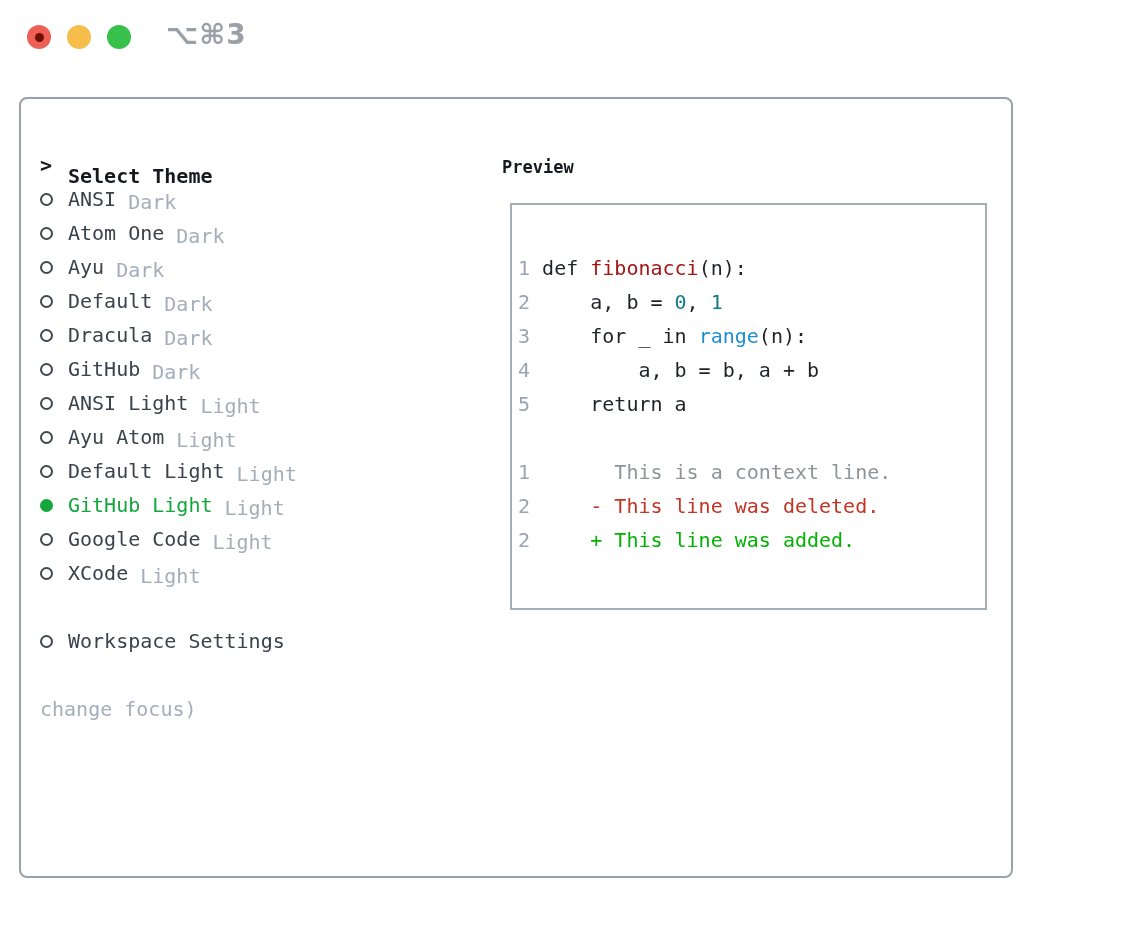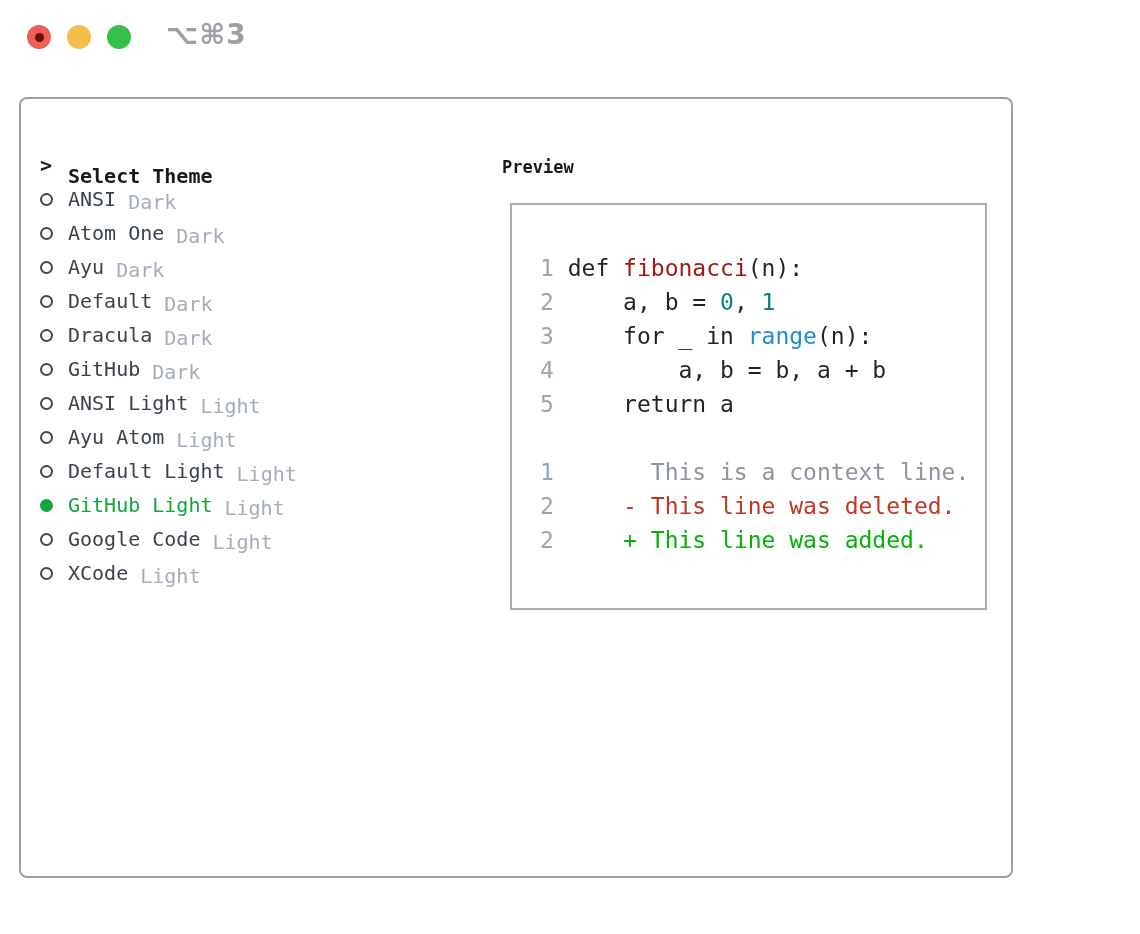--- a/index.html
+++ b/index.html
@@ -45,23 +45,23 @@
   .sel .item-name,.sel .opt-label{color:var(--accent_green);}
   .opt-label{color:var(--text_dark);}
   .hint-line{color:var(--muted);height:34px;display:flex;align-items:center;white-space:pre;}
   
   .preview-title{position:absolute;left:481px;top:51px;height:34px;display:flex;align-items:center;font-size:17px;font-weight:bold;color:var(--text_black);}
   .preview-box{
     position:absolute;left:489px;top:104px;width:477px;height:407px;
     border:2px solid var(--preview_border);box-sizing:border-box;background:#fff;overflow:hidden;
   }
   .preview-box pre{
-    margin:0;padding:46px 8px 0 28px;
+    margin:0;padding:46px 8px 0 6px;
     font-family:"DejaVu Sans Mono","Liberation Mono",monospace;
-    font-size:23px;line-height:34px;color:var(--code_plain);
+    font-size:20px;line-height:34px;color:var(--code_plain);
   }
   .tok-num{color:var(--line_num);}
   .tok-plain{color:var(--code_plain);}
   .tok-func{color:var(--func_red);}
   .tok-lit{color:var(--lit_teal);}
   .tok-builtin{color:var(--builtin_blue);}
   .tok-ctx{color:var(--ctx_gray);}
   .tok-del{color:var(--del_red);}
   .tok-add{color:var(--add_green);}
 </style>
@@ -101,24 +101,26 @@
           <div class="row"><span class="marker off"></span><span class="item-name">Default Light</span><span class="item-variant">Light</span></div>
           <div class="row sel"><span class="marker on"></span><span class="item-name">GitHub Light</span><span class="item-variant">Light</span></div>
           <div class="row"><span class="marker off"></span><span class="item-name">Google Code</span><span class="item-variant">Light</span></div>
           <div class="row"><span class="marker off"></span><span class="item-name">XCode</span><span class="item-variant">Light</span></div>
         </div>
 
       <div class="row"></div>
 
 
       <div id="apply-list">
+          <div class="row"><span class="marker off"></span><span class="opt-label">Workspace Settings</span></div>
         </div>
 
       <div class="row"></div>
 
+      <div class="hint-line">change focus)</div>
     </div>
 
     <div class="preview-title">Preview</div>
 
     <div class="preview-box">
       <pre id="code-pre"><span class="tok-num">1</span><span class="tok-plain"> def </span><span class="tok-func">fibonacci</span><span class="tok-plain">(n):</span>
 <span class="tok-num">2</span><span class="tok-plain">     a, b = </span><span class="tok-lit">0</span><span class="tok-plain">, </span><span class="tok-lit">1</span>
 <span class="tok-num">3</span><span class="tok-plain">     for _ in </span><span class="tok-builtin">range</span><span class="tok-plain">(n):</span>
 <span class="tok-num">4</span><span class="tok-plain">         a, b = b, a + b</span>
 <span class="tok-num">5</span><span class="tok-plain">     return a</span>

